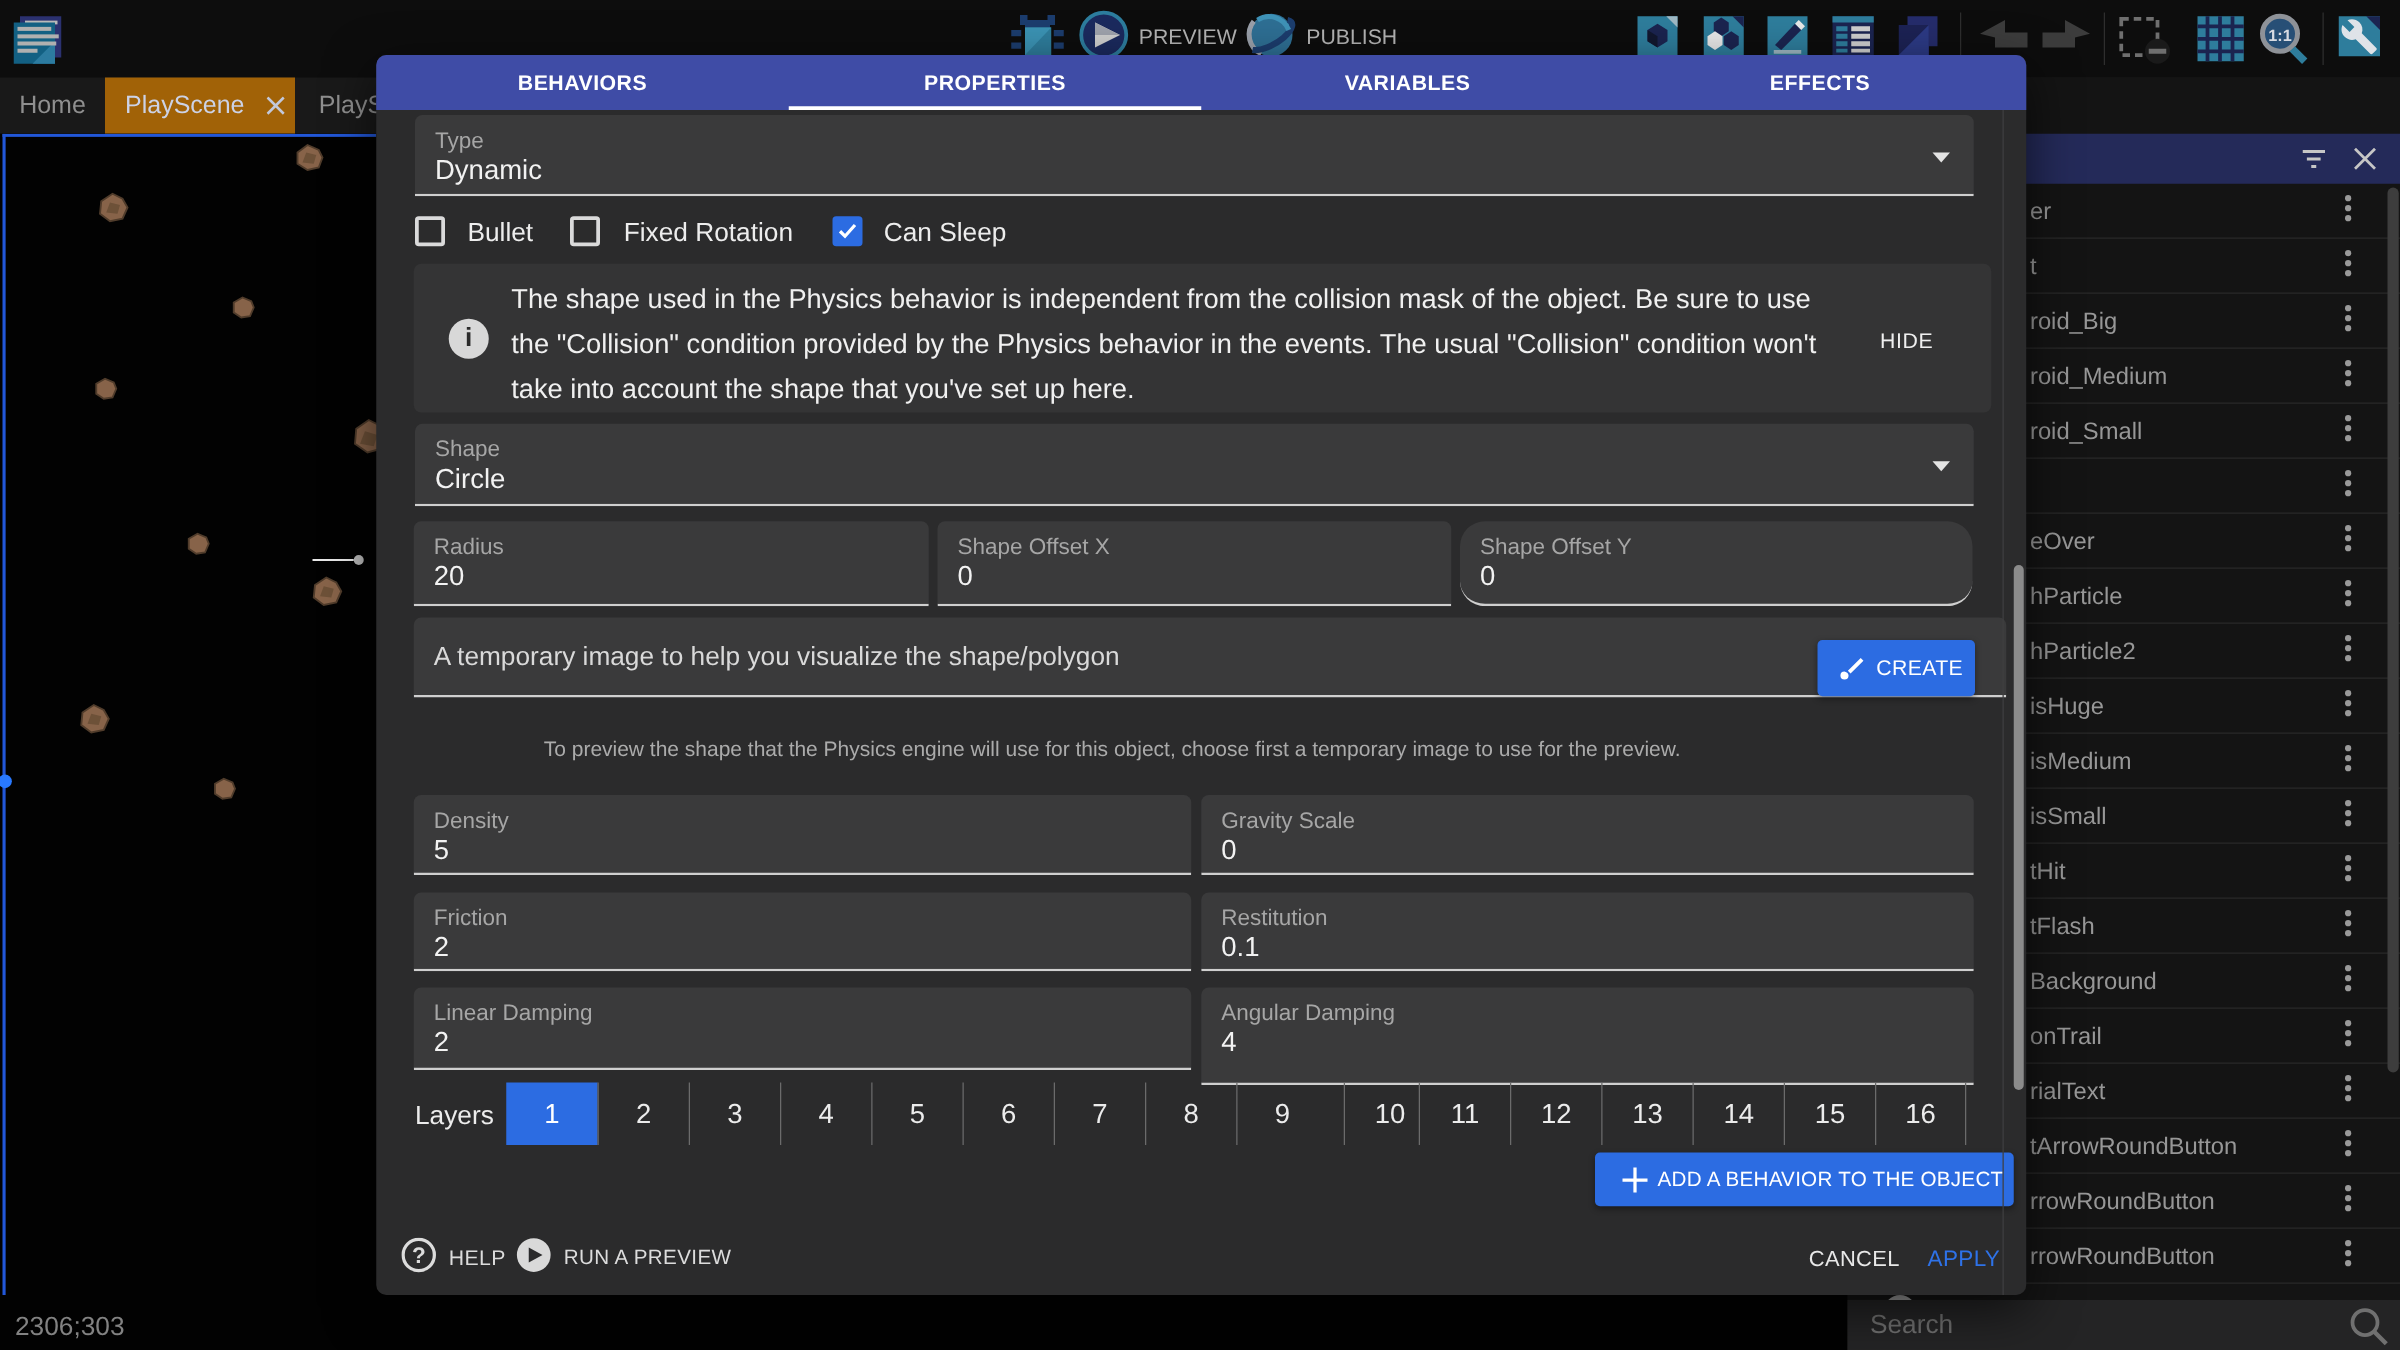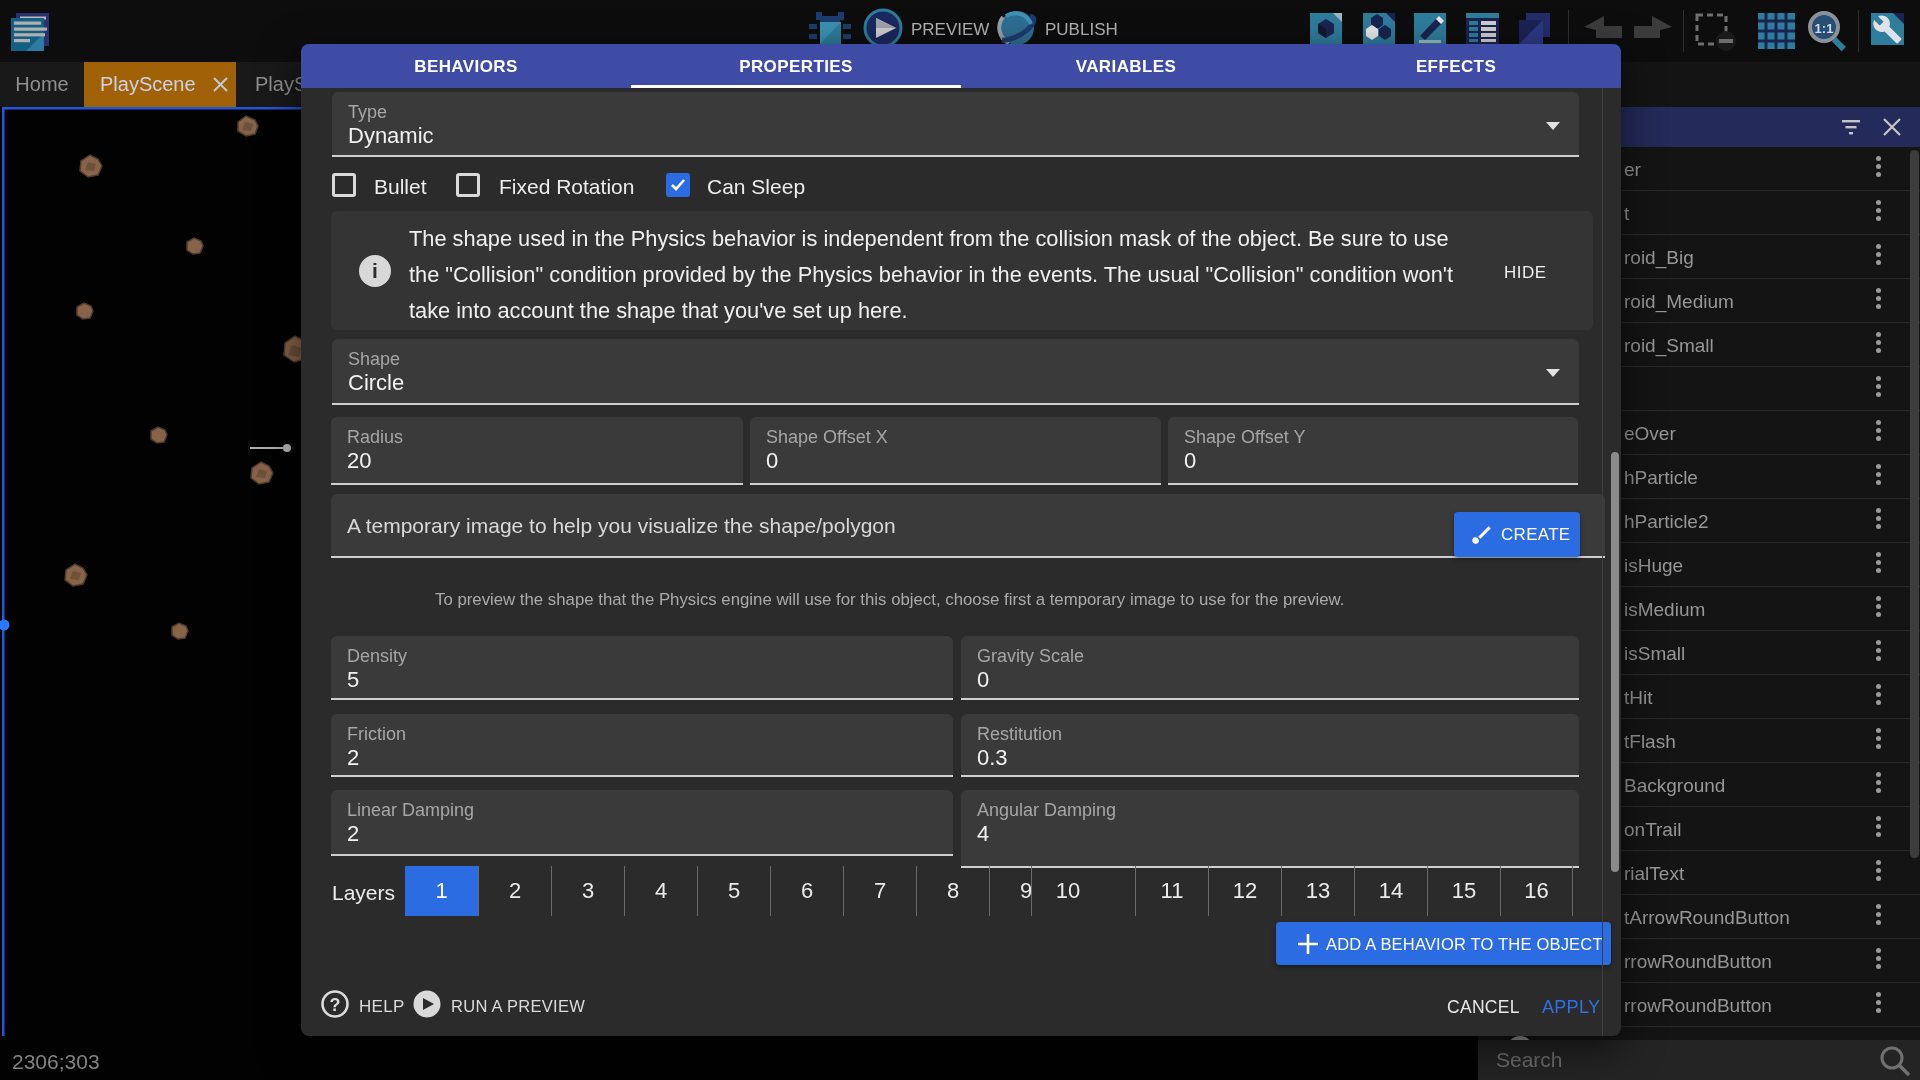--- a/index.html
+++ b/index.html
@@ -433,21 +433,21 @@
     </div>
 
     <div class="field" style="left:30px;top:373px;width:412px;height:68px;">
       <span class="lbl">Radius</span>
         <span class="val">20</span>
     </div>
     <div class="field" style="left:449px;top:373px;width:411px;height:68px;">
       <span class="lbl">Shape Offset X</span>
         <span class="val">0</span>
     </div>
-    <div class="field" style="left:867px;top:373px;width:410px;height:68px;">
+    <div class="field" style="left:867px;top:373px;width:410px;height:68px;border-radius:20px;">
       <span class="lbl">Shape Offset Y</span>
         <span class="val">0</span>
     </div>
 
     <div class="field" style="left:30px;top:450px;width:1274px;height:64px;">
       <span class="val" style="top:20px;color:#d9d9d9;font-size:21px;">A temporary image to help you visualize the shape/polygon</span>
     </div>
     <div class="btn" style="left:1153px;top:468px;width:126px;height:45px;">
       <svg width="26" height="26" viewBox="0 0 24 24" style="position:absolute;left:14px;top:10px;" fill="#fff">
         <path d="M7 14 a3 3 0 1 0 3 3 c0 -1.5 -1 -2.5 -3 -3 Z M9.5 13.5 L19 4 L21 6 L11.5 15.5 Z"></path>
@@ -465,21 +465,21 @@
       <span class="lbl">Gravity Scale</span>
         <span class="val">0</span>
     </div>
 
     <div class="field" style="left:30px;top:670px;width:622px;height:63px;">
       <span class="lbl">Friction</span>
         <span class="val">2</span>
     </div>
     <div class="field" style="left:660px;top:670px;width:618px;height:63px;">
       <span class="lbl">Restitution</span>
-        <span class="val">0.3</span>
+        <span class="val">0.1</span>
     </div>
 
     <div class="field" style="left:30px;top:746px;width:622px;height:66px;">
       <span class="lbl">Linear Damping</span>
         <span class="val">2</span>
     </div>
     <div class="field" style="left:660px;top:746px;width:618px;height:78px;">
       <span class="lbl">Angular Damping</span>
         <span class="val">4</span>
     </div>
@@ -487,21 +487,21 @@
     <span class="abs" style="left:31px;top:837px;font-size:21px;color:#ececec;">Layers</span>
     <div class="abs" style="left:104px;top:822px;width:73px;height:50px;background:#2c6ce2;text-align:center;line-height:50px;font-size:22px;color:#fff;">1</div>
     <div class="laycell" style="left:177px;">2</div>
     <div class="laycell" style="left:250px;">3</div>
     <div class="laycell" style="left:323px;">4</div>
     <div class="laycell" style="left:396px;">5</div>
     <div class="laycell" style="left:469px;">6</div>
     <div class="laycell" style="left:542px;">7</div>
     <div class="laycell" style="left:615px;">8</div>
     <div class="laycell" style="left:688px;">9</div>
-    <div class="laycell" style="left:730px;">10</div>
+    <div class="laycell" style="left:774px;">10</div>
     <div class="laycell" style="left:834px;">11</div>
     <div class="laycell" style="left:907px;">12</div>
     <div class="laycell" style="left:980px;">13</div>
     <div class="laycell" style="left:1053px;">14</div>
     <div class="laycell" style="left:1126px;">15</div>
     <div class="laycell" style="left:1199px;border-right:1px solid #6b6b6b;">16</div>
 
     <div class="btn" style="left:975px;top:878px;width:335px;height:43px;">
       <svg width="24" height="24" viewBox="0 0 24 24" style="position:absolute;left:20px;top:10px;">
         <path d="M12 2 V22 M2 12 H22" stroke="#fff" stroke-width="2.6"></path>

